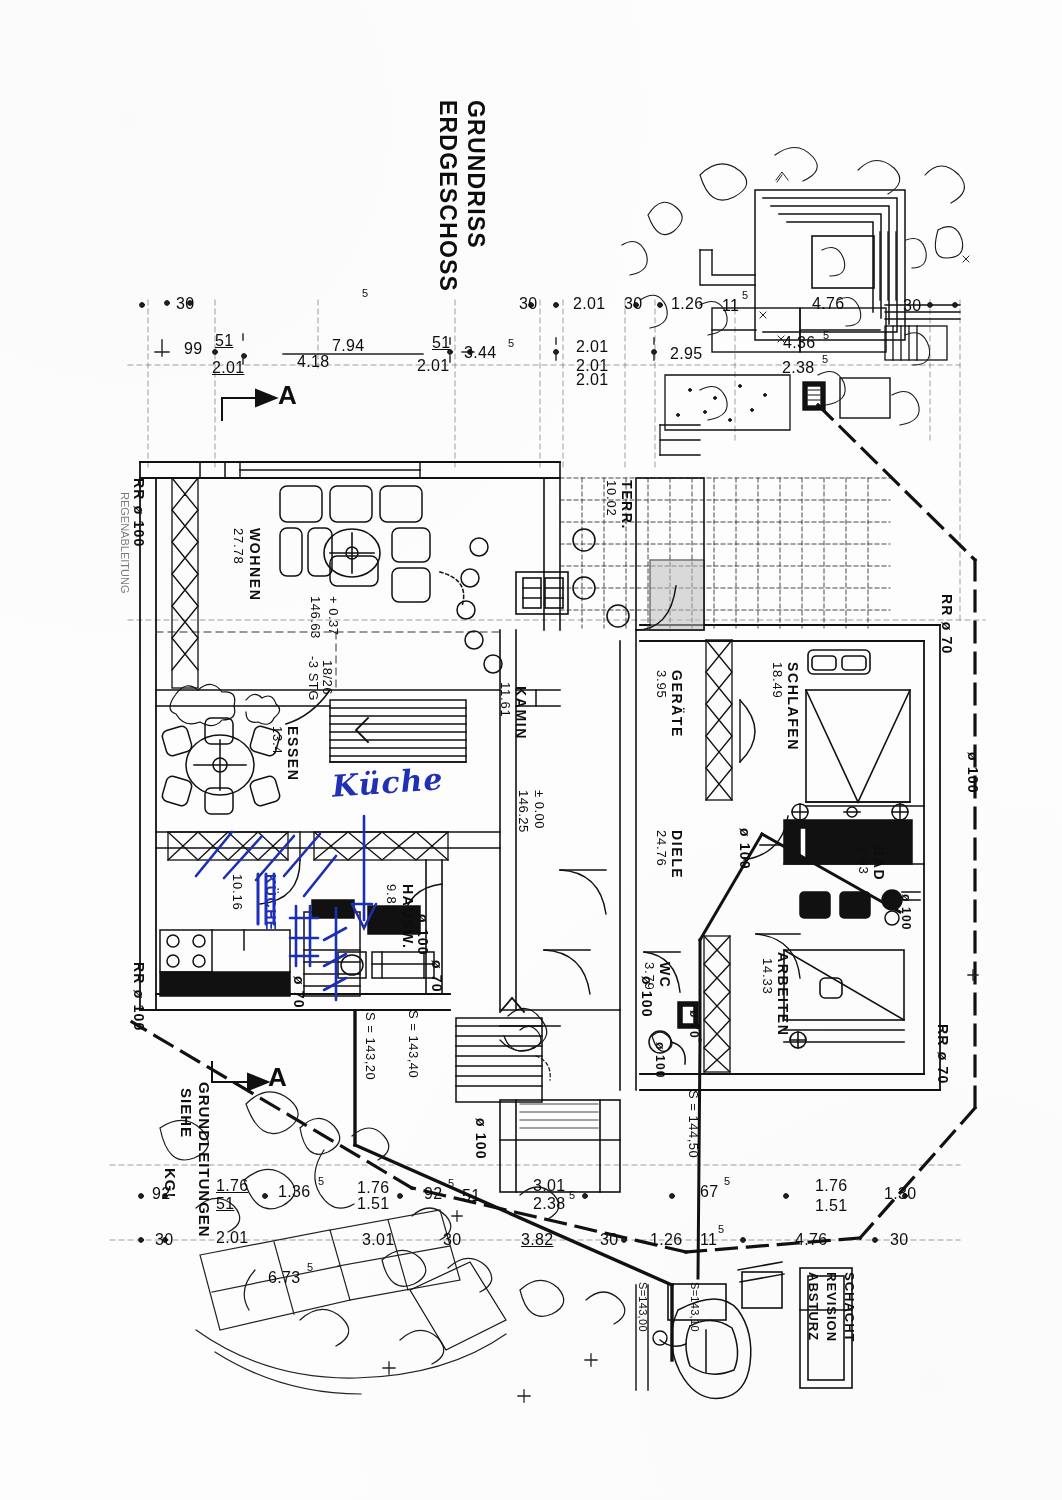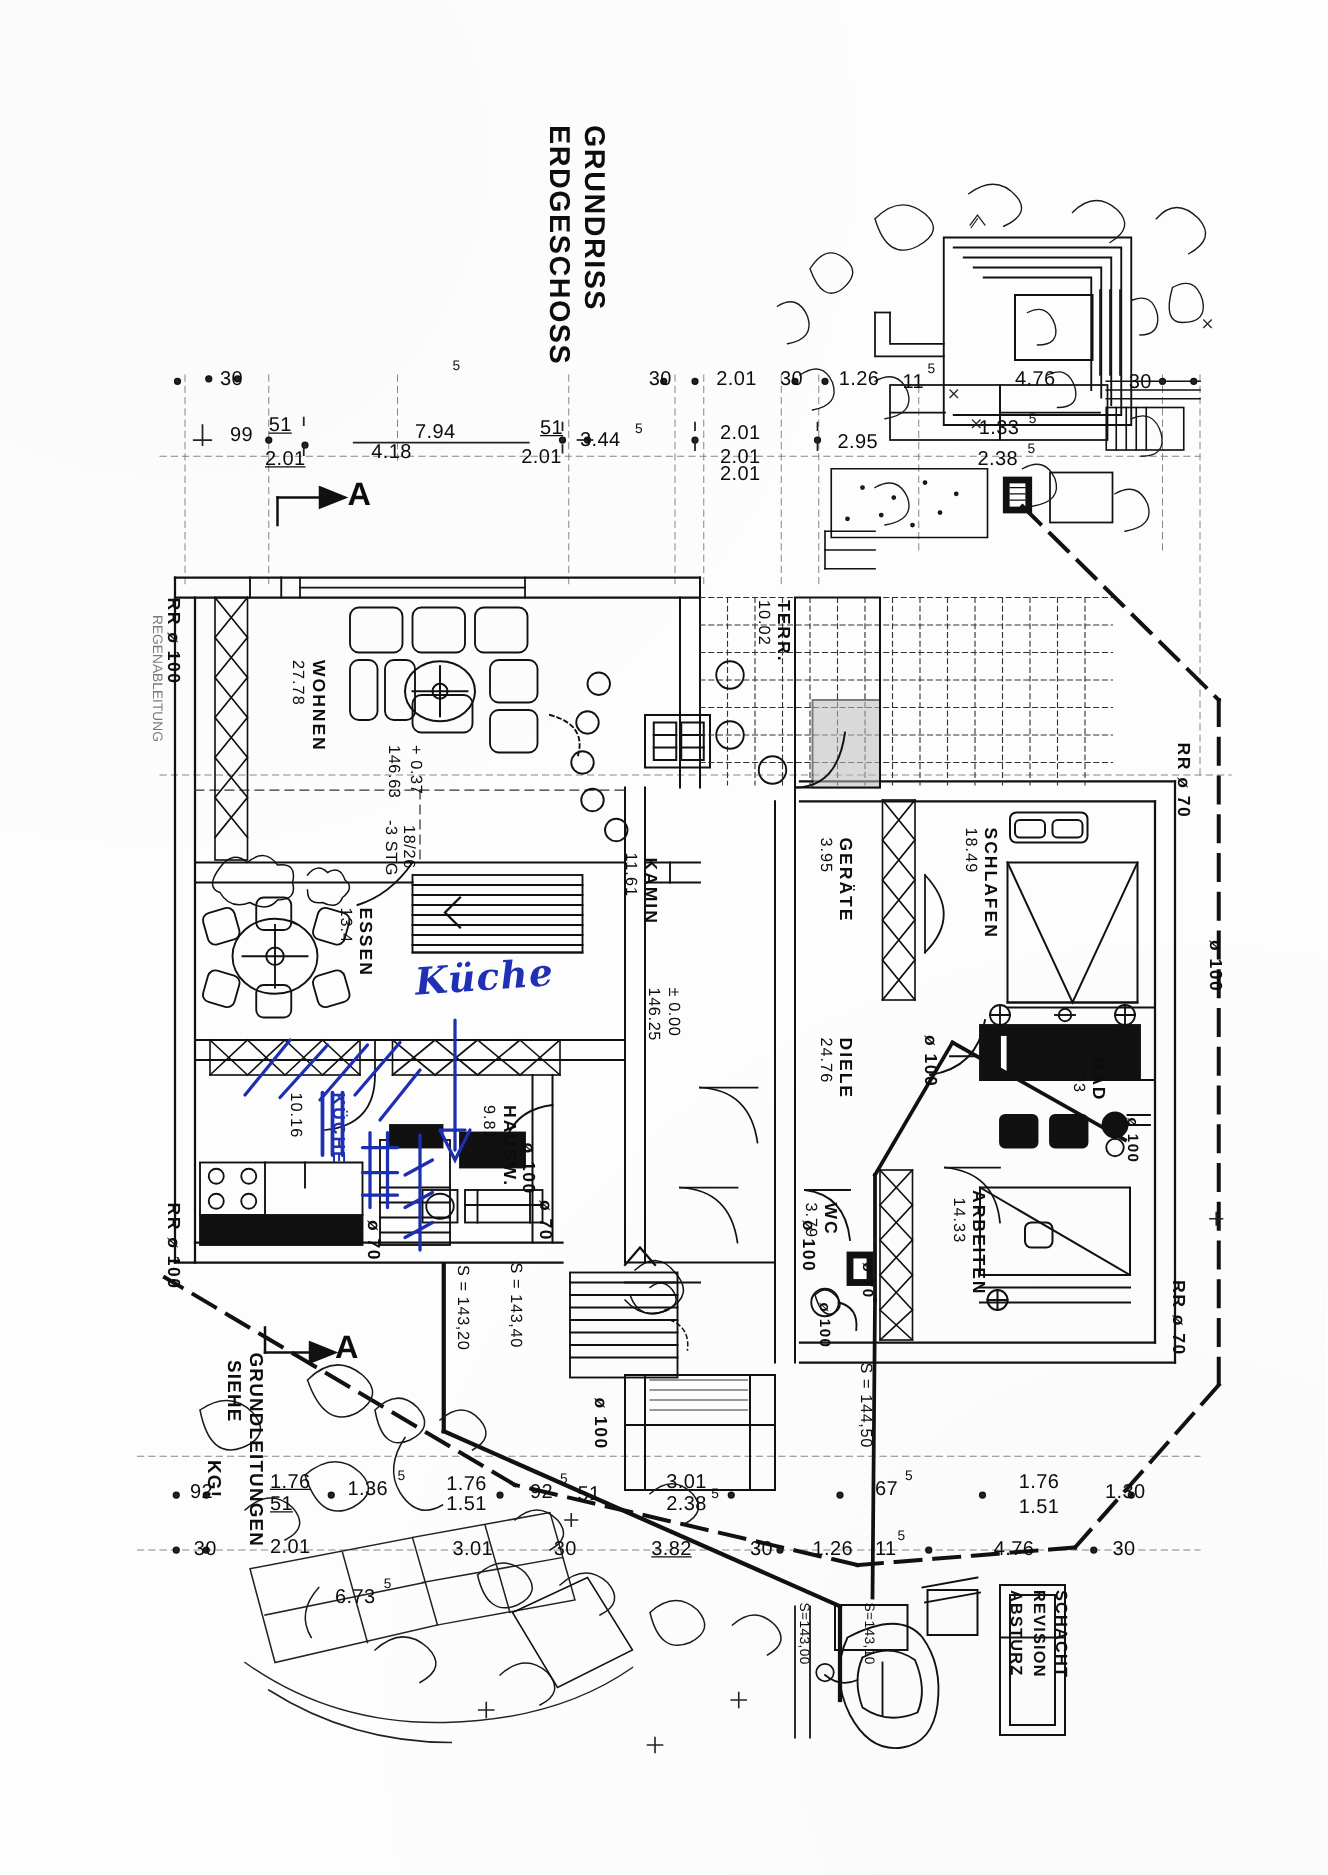--- a/index.html
+++ b/index.html
@@ -645,21 +645,21 @@
   <div class="t dim" style="left:903px;top:298px;">30</div>
 
   <div class="t dim" style="left:184px;top:341px;">99</div>
   <div class="t dimsm" style="left:215px;top:333px;">51</div>
   <div class="t dim" style="left:297px;top:354px;">4.18</div>
   <div class="t dimsm" style="left:432px;top:335px;">51</div>
   <div class="t dim" style="left:464px;top:345px;">3.44</div>
   <div class="t tiny" style="left:508px;top:338px;">5</div>
   <div class="t dim" style="left:576px;top:339px;">2.01</div>
   <div class="t dim" style="left:670px;top:346px;">2.95</div>
-  <div class="t dim" style="left:783px;top:335px;">1.33</div>
+  <div class="t dim" style="left:783px;top:335px;">4.36</div>
   <div class="t tiny" style="left:823px;top:330px;">5</div>
 
   <div class="t dim" style="left:417px;top:358px;">2.01</div>
   <div class="t dim" style="left:576px;top:358px;">2.01</div>
   <div class="t dim" style="left:576px;top:372px;">2.01</div>
   <div class="t dim" style="left:782px;top:360px;">2.38</div>
   <div class="t tiny" style="left:822px;top:354px;">5</div>
   <div class="t dimsm" style="left:212px;top:360px;">2.01</div>
 
   <div class="t title" style="left:278px;top:382px;font-size:26px;">A</div>

